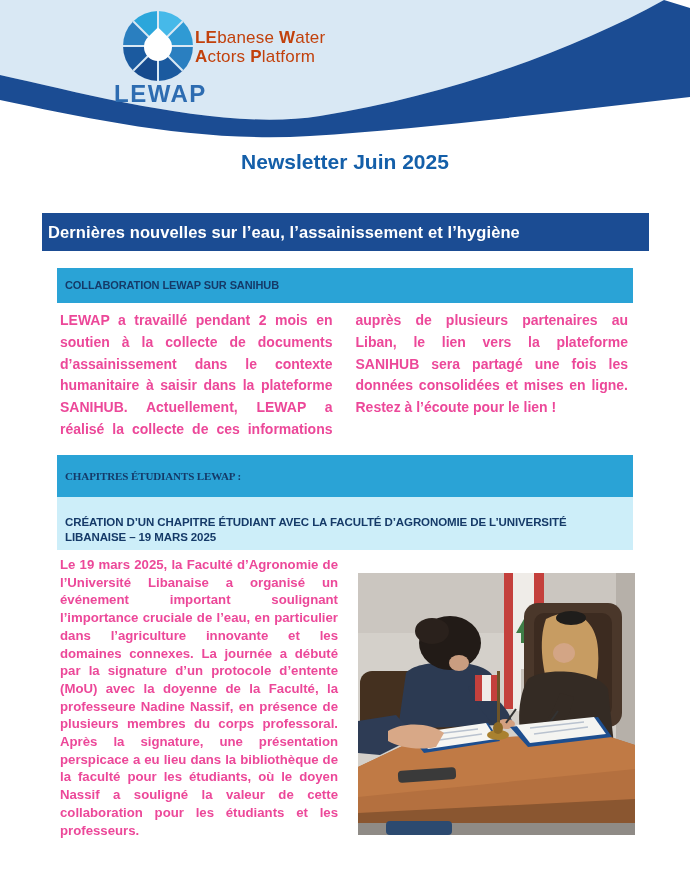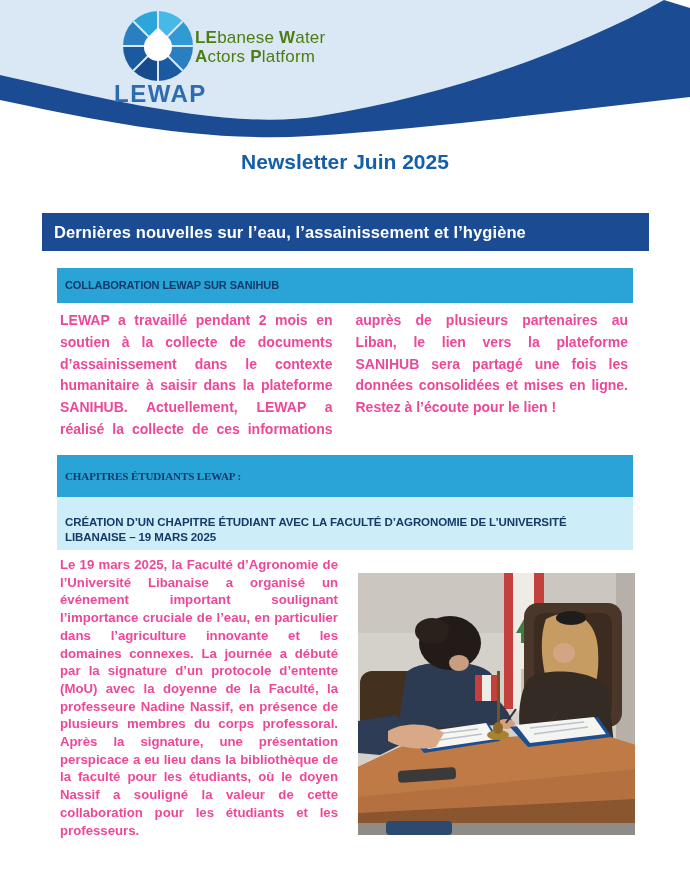--- a/index.html
+++ b/index.html
@@ -14,27 +14,27 @@
     position:absolute;left:123px;top:11px;width:70px;height:70px;border-radius:50%;
     background:conic-gradient(#46b9e9 0 45deg,#2f9ad4 45deg 90deg,#2a7fc0 90deg 135deg,
       #1b5a9f 135deg 180deg,#164a8d 180deg 225deg,#1b5a9f 225deg 270deg,
       #2a7fc0 270deg 315deg,#2ba6db 315deg 360deg);
   }
   .logo-line{position:absolute;left:50%;top:0;width:2px;height:100%;margin-left:-1px;background:#d9e8f4;}
   .logo-drop{
     position:absolute;left:21px;top:22px;width:28px;height:28px;background:#ffffff;
     border-radius:0 50% 50% 50%;transform:rotate(45deg);
   }
-  .logo-name{position:absolute;left:195px;top:28px;color:#4d7c0f;font-size:17px;line-height:19px;font-weight:500;letter-spacing:.2px;}
+  .logo-name{position:absolute;left:195px;top:28px;color:#c2410c;font-size:17px;line-height:19px;font-weight:500;letter-spacing:.2px;}
   .logo-name b{font-weight:800;}
   .lewap-mark{position:absolute;left:114px;top:80px;width:88px;text-align:center;color:#2d6cb1;font-size:24px;font-weight:700;letter-spacing:1.5px;}
   
   .nl-title{position:absolute;left:0;top:150px;width:690px;text-align:center;color:#145fa9;font-size:21px;font-weight:700;}
   .banner{position:absolute;left:42px;top:213px;width:607px;height:38px;background:#1b4c93;color:#ffffff;
-    font-size:16.5px;font-weight:700;line-height:38px;padding-left:12px;box-sizing:border-box;letter-spacing:.1px;}
+    font-size:16.5px;font-weight:700;line-height:38px;padding-left:6px;box-sizing:border-box;letter-spacing:.1px;}
   
   .bar{position:absolute;left:57px;width:576px;background:#2aa3d6;color:#153a68;
     font-weight:700;font-size:11px;letter-spacing:-.1px;box-sizing:border-box;padding-left:8px;}
   .bar1{top:268px;height:35px;line-height:35px;}
   .bar2{top:455px;height:42px;line-height:42px;font-family:Liberation Serif, serif;}
   .subbar{position:absolute;left:57px;top:497px;width:576px;background:#cdeef9;color:#153a68;
     font-weight:700;font-size:11.5px;line-height:15px;box-sizing:border-box;padding:18px 12px 5px 8px;letter-spacing:-.1px;}
   
   .body-txt{color:#ec4899;font-weight:700;text-align:justify;hyphens:none;}
   .sec1-body{position:absolute;left:60px;top:310px;width:568px;font-size:14px;line-height:21.8px;

